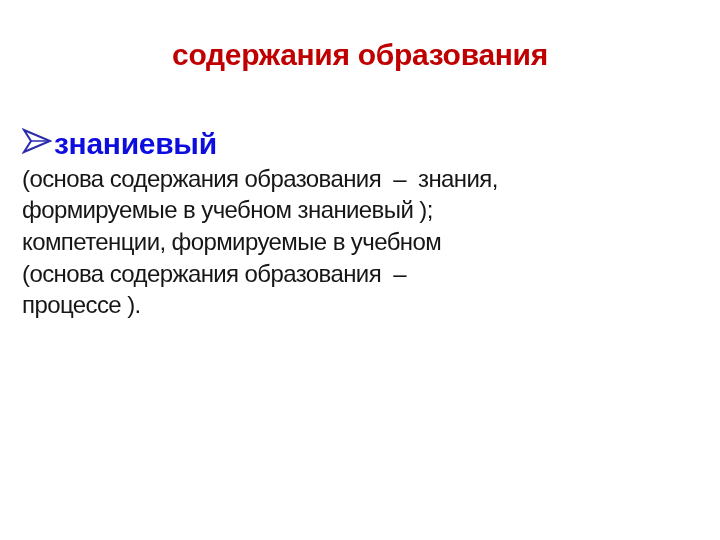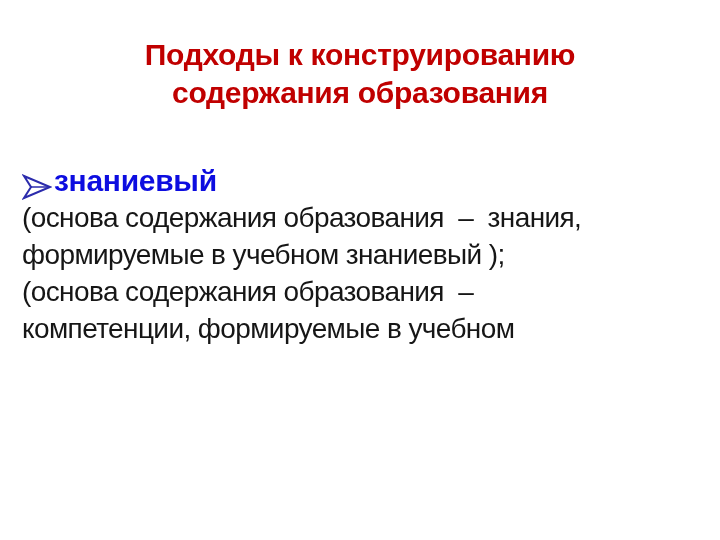--- a/index.html
+++ b/index.html
@@ -28,21 +28,21 @@
     font-weight: 700;
     line-height: 1.25;
     letter-spacing: -0.3px;
   }
   .title .t-line { display: block; }
   .content {
     margin: 50px 16px 0 22px;
   }
   .term-line {
     display: flex;
-    align-items: flex-end;
+    align-items: center;
     line-height: 1.3;
   }
   .arrow {
     display: inline-block;
     margin: -4px 2px 0 0;
     flex: 0 0 auto;
   }
   .arrow svg { display: block; width: 30px; height: 26px; }
   .arrow path, .arrow line {
     fill: #ffffff;
@@ -51,52 +51,52 @@
     stroke-linejoin: miter;
   }
   .arrow line { fill: none; stroke-width: 1.5; }
   .term {
     color: var(--term-color);
     font-weight: 700;
     font-size: 30px;
     letter-spacing: -0.3px;
   }
   .desc-line {
-    font-size: 28px;
+    font-size: 24px;
     color: var(--body-color);
     line-height: 1.32;
     white-space: pre-wrap;
     letter-spacing: -0.6px;
   }
 </style>
 </head>
 <body>
 
 <div class="slide">
 
   <h1 class="title">
-    <span class="t-line">Подходы к конструированию</span>
     <span class="t-line">содержания образования</span>
   </h1>
 
   <div class="content">
 
     <div class="term-line">
       <span class="arrow">
         <svg viewBox="0 0 30 26" aria-hidden="true">
           <path d="M2 2 L28 13 L2 24 L9 13 Z"></path>
           <line x1="9" y1="13" x2="28" y2="13"></line>
         </svg>
       </span>
       <span class="term">знаниевый</span>
     </div>
     <div class="desc">
       <div class="desc-line">(основа содержания образования  –  знания,</div>
       <div class="desc-line">формируемые в учебном знаниевый );</div>
     </div>
 
     <div class="desc">
+      <div class="desc-line">компетенции, формируемые в учебном</div>
       <div class="desc-line">(основа содержания образования  –</div>
-      <div class="desc-line">компетенции, формируемые в учебном</div>
+      <div class="desc-line">процессе ).</div>
     </div>
 
   </div>
 </div>
 
 </body></html>

